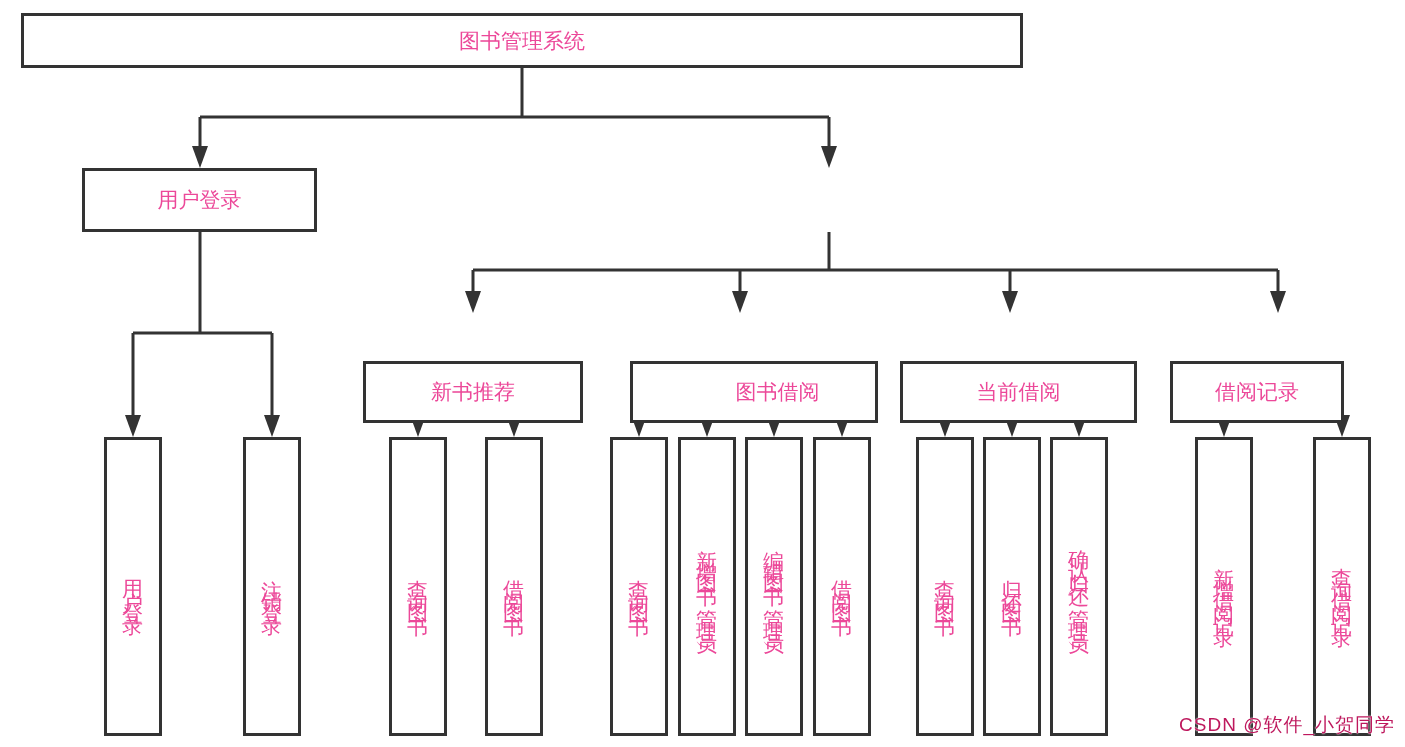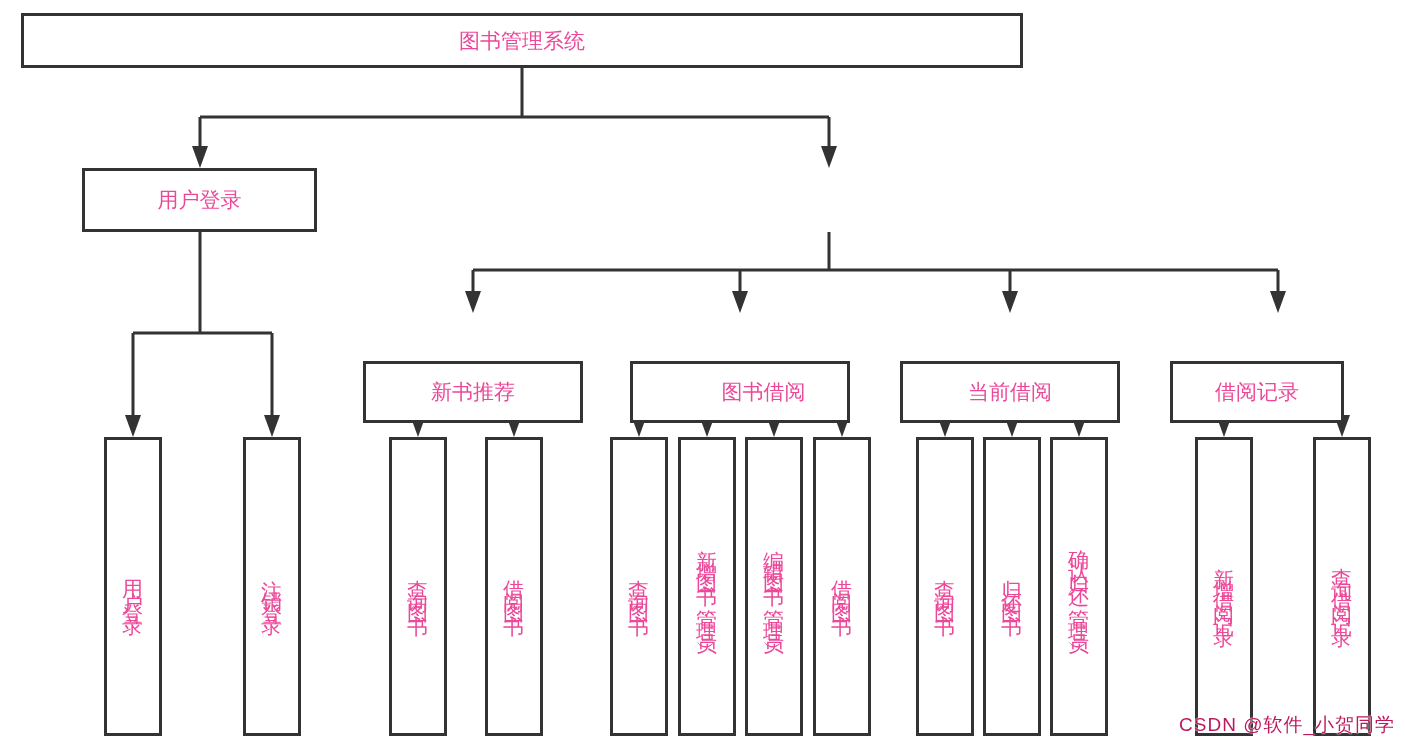--- a/index.html
+++ b/index.html
@@ -94,22 +94,22 @@
       <polygon points="1216,415 1232,415 1224,437"></polygon>
       <polygon points="1334,415 1350,415 1342,437"></polygon>
     </g>
   </svg>
 
   <div class="node root">图书管理系统</div>
 
   <div class="node lvl2" style="left:82px;">用户登录</div>
 
   <div class="node lvl3" style="left:363px;width:220px;">新书推荐</div>
-  <div class="node lvl3" style="left:630px;width:220px;padding-left:47px;">图书借阅</div>
-  <div class="node lvl3" style="left:900px;width:220px;">当前借阅</div>
+  <div class="node lvl3" style="left:630px;width:248px;padding-left:47px;">图书借阅</div>
+  <div class="node lvl3" style="left:900px;width:237px;">当前借阅</div>
   <div class="node lvl3" style="left:1170px;width:174px;">借阅记录</div>
 
   <div class="node leaf" style="left:104px;">
     <span>用户登录</span>
   </div>
   <div class="node leaf" style="left:243px;">
     <span>注销登录</span>
   </div>
 
   <div class="node leaf" style="left:389px;">

